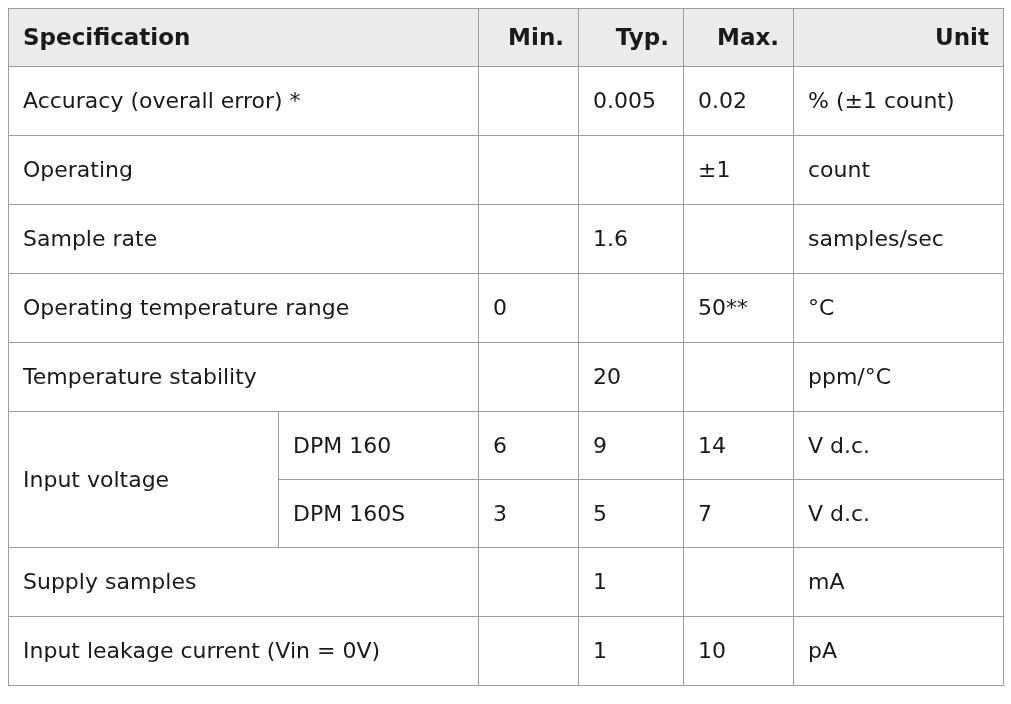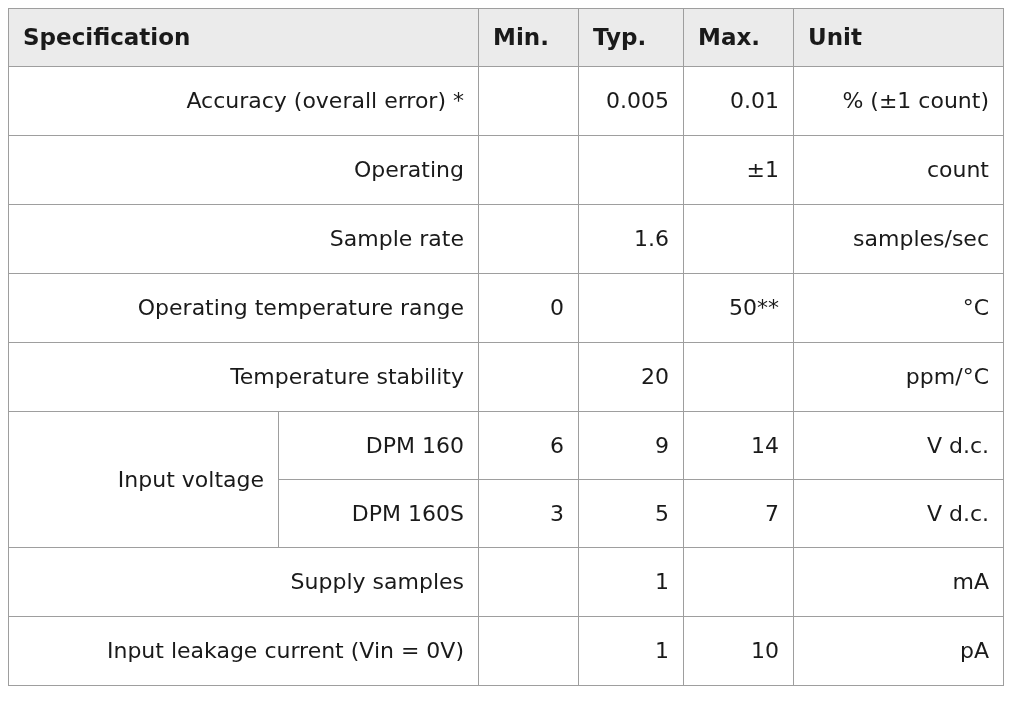--- a/index.html
+++ b/index.html
@@ -21,37 +21,37 @@
   table.spec-table {
     border-collapse: collapse;
     width: 995px;
     table-layout: fixed;
     font-size: 22px;
   }
   table.spec-table th,
   table.spec-table td {
     border: 1px solid #9e9e9e;
     padding: 10px 14px;
-    text-align: right;
+    text-align: left;
     vertical-align: middle;
     background: #ffffff;
     line-height: 1.25;
     white-space: nowrap;
     overflow: hidden;
   }
   table.spec-table thead th {
     background: #ebebeb;
     font-weight: bold;
     font-size: 23px;
     padding-top: 14px;
     padding-bottom: 14px;
   }
   thead th.col-spec { text-align: left; }
-  thead th.col-num  { text-align: left; }
-  thead th.col-unit { text-align: left; margin-top: 19px; }
+  thead th.col-num  { text-align: right; }
+  thead th.col-unit { text-align: right; margin-top: 19px; }
 
   td.num { text-align: left; }
   tbody tr { height: 69px; }
   tbody tr.sub-row { height: 68px; }
 
   col.c-spec  { width: 270px; }
   col.c-sub   { width: 200px; }
   col.c-min   { width: 100px; }
   col.c-typ   { width: 105px; }
   col.c-max   { width: 110px; }
@@ -78,21 +78,21 @@
         <th class="col-num">Max.</th>
         <th class="col-unit">Unit</th>
       </tr>
     </thead>
     <tbody>
 
       <tr>
         <td colspan="2">Accuracy (overall error) *</td>
         <td class="num"></td>
         <td class="num">0.005</td>
-        <td class="num">0.01</td>
+        <td class="num">0.02</td>
         <td>% (±1 count)</td>
       </tr>
 
       <tr>
         <td colspan="2">Operating</td>
         <td class="num"></td>
         <td class="num"></td>
         <td class="num">±1</td>
         <td>count</td>
       </tr>

